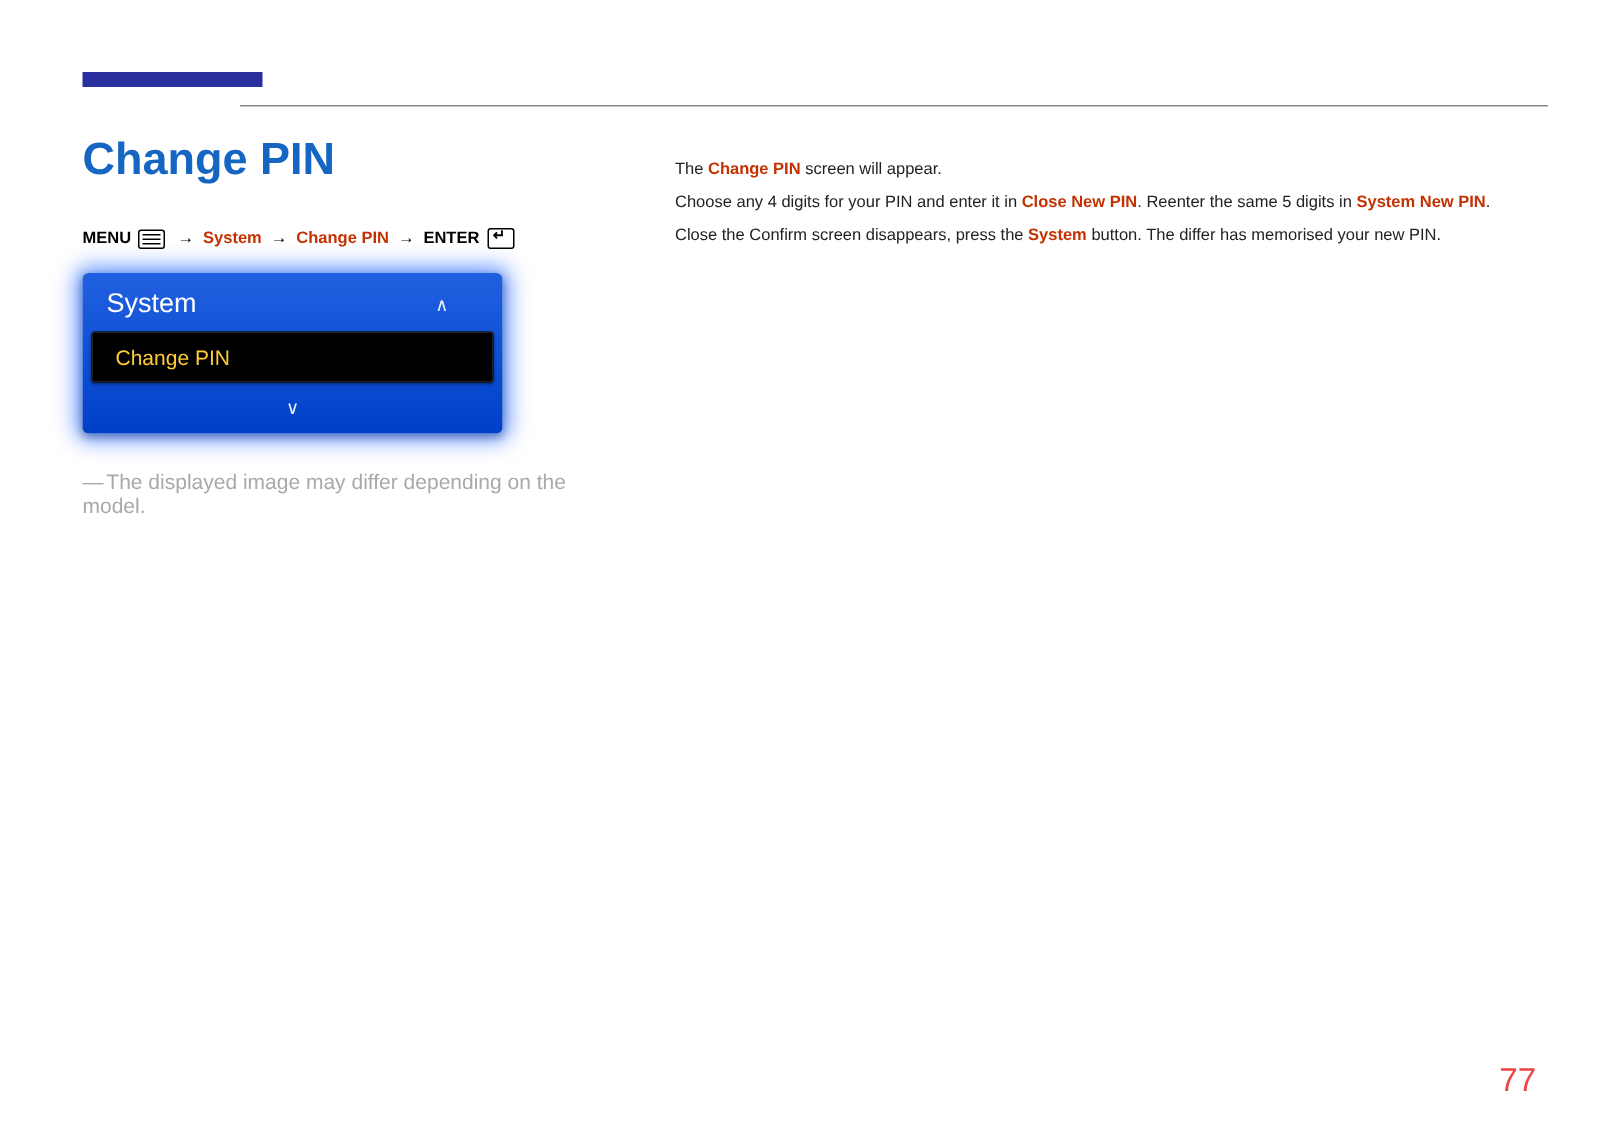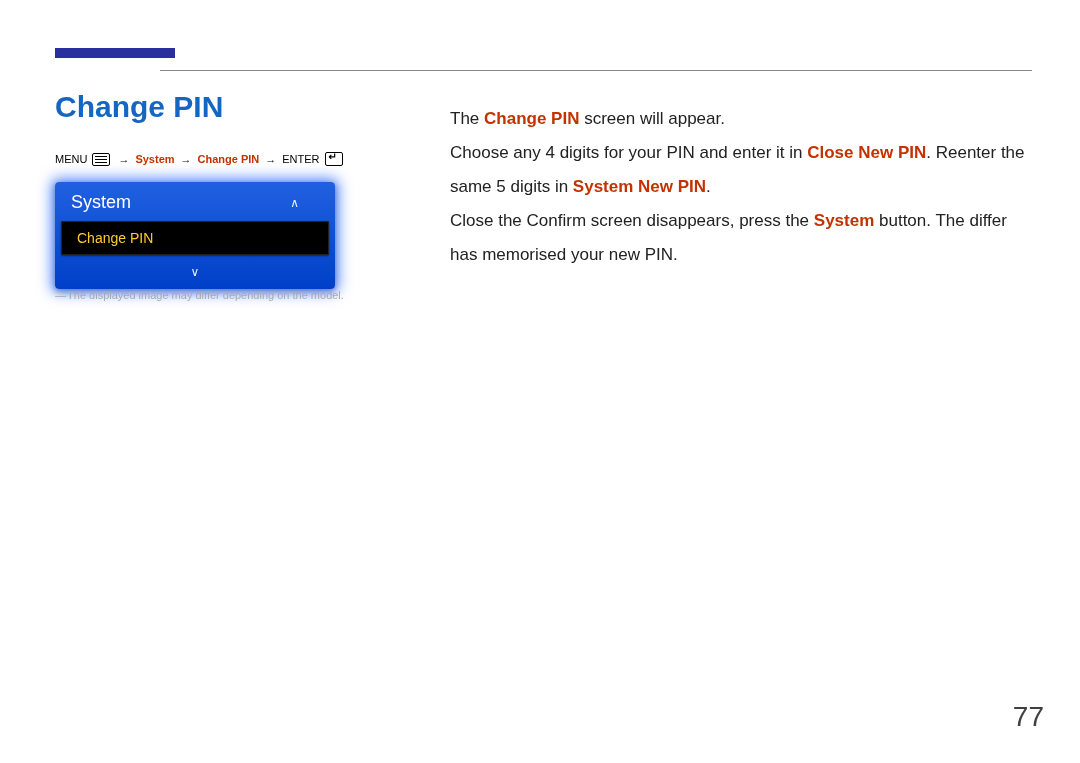--- a/index.html
+++ b/index.html
@@ -33,21 +33,21 @@
     position: absolute;
     top: 90px;
     left: 55px;
     width: 350px;
   }
   .right-col {
     position: absolute;
     top: 102px;
     left: 450px;
     right: 50px;
-    font-size: 17px;
+    font-size: 11px;
     line-height: 2.0;
     color: #222;
   }
   .heading {
     color: #1566c3;
     font-size: 30px;
     font-weight: 600;
     margin: 0 0 28px 0;
   }
   .breadcrumb {
@@ -93,21 +93,21 @@
     content: "↵";
     position: absolute;
     top: -2px; left: 3px;
     font-size: 10px;
   }
   .arrow {
     font-weight: normal;
     margin: 0 3px;
   }
   .hl { color: #c33200; font-weight: bold; }
-  .bold { font-weight: normal; }
+  .bold { font-weight: bold; }
 
   .panel {
     width: 280px;
     border-radius: 4px;
     background: linear-gradient(#2060e0, #0040c8);
     box-shadow: 0 0 14px 4px rgba(0, 80, 255, 0.6), 0 2px 6px rgba(0,0,0,0.4);
     overflow: hidden;
     color: #fff;
     margin-top: 6px;
   }
@@ -132,33 +132,34 @@
     border-radius: 2px;
     box-shadow: inset 0 0 0 1px #222, 0 1px 2px rgba(0,0,0,0.5);
   }
   .panel-footer {
     text-align: center;
     padding: 6px 0 10px 0;
     font-size: 12px;
     color: rgba(255,255,255,0.9);
   }
   .disclaimer {
-    font-size: 11px;
+    font-size: 14px;
     color: #a9a9a9;
+    margin-top: 24px;
   }
   .disclaimer::before {
     content: "― ";
     letter-spacing: -1px;
   }
   .page-number {
     position: absolute;
-    right: 36px;
+    right: 56px;
     bottom: 30px;
-    font-size: 28px;
-    color: #404040;
+    font-size: 22px;
+    color: #ef4444;
   }
 </style>
 </head>
 <body>
 
 <div class="chapter-bar"></div>
 <div class="header-rule"></div>
 
 <div class="left-col">
   <h1 class="heading">Change PIN</h1>

